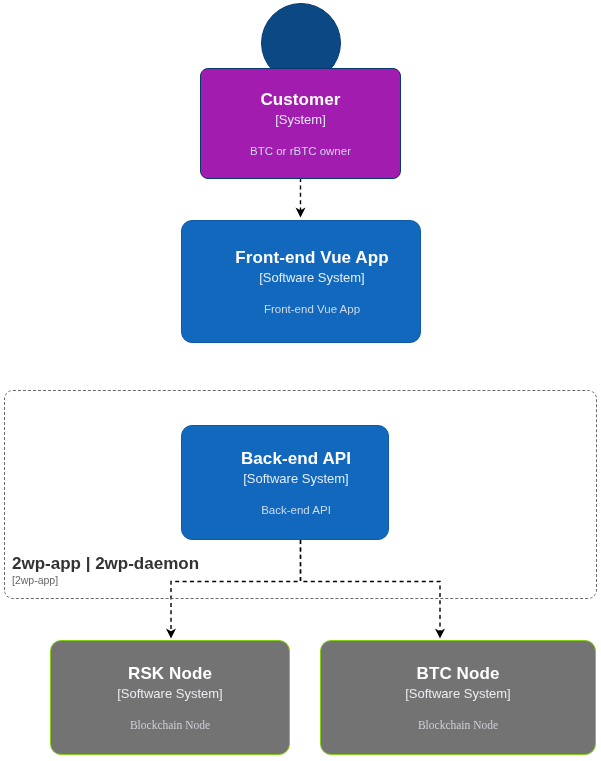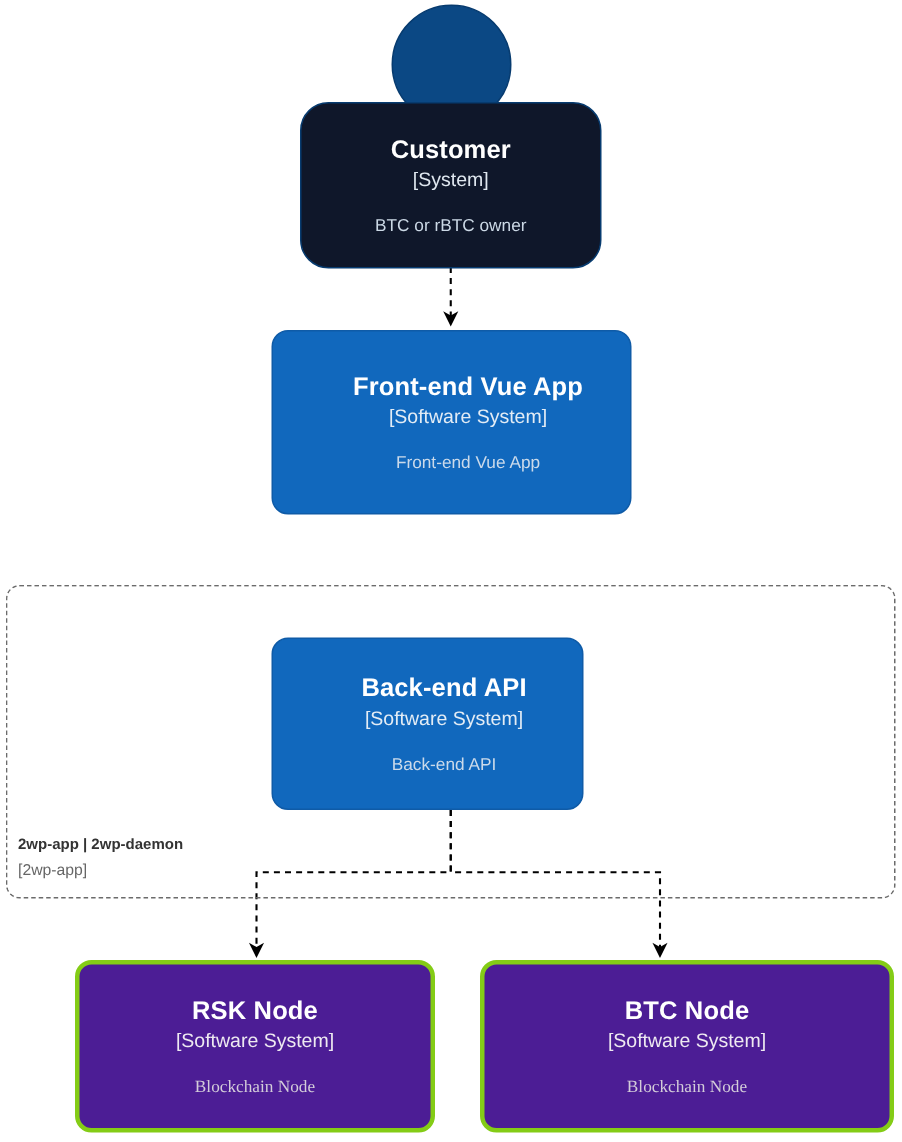--- a/index.html
+++ b/index.html
@@ -43,23 +43,23 @@
     margin-top: 1px;
   }
   .node .n-desc {
     font-size: 11.5px;
     line-height: 15px;
     margin-top: 16px;
   }
 
   
   .person-body {
-    background: #0f172a;
+    background: #a21caf;
     border: 1px solid #073b6f;
-    border-radius: 19px;
+    border-radius: 8px;
     color: #ffffff;
   }
   .person-body .n-type { color: #dfe7ef; }
   .person-body .n-desc { color: #ccd9e6; }
   .person-head {
     position: absolute;
     background: #0b4884;
     border: 1px solid #073b6f;
     border-radius: 50%;
     box-sizing: border-box;
@@ -71,43 +71,43 @@
     border: 1px solid #0f5ba7;
     border-radius: 11px;
     color: #ffffff;
     padding-left: 32px;
   }
   .sys .n-type { color: #e3ecf5; }
   .sys .n-desc { color: #cbdaea; }
 
   
   .ext {
-    background: #4c1d95;
-    border: 3px solid #84cc16;
+    background: #737373;
+    border: 1px solid #84cc16;
     border-radius: 11px;
     color: #ffffff;
     text-align: center;
   }
   .ext .n-type { color: #eeeaf1; }
   .ext .n-desc { color: #d3ccd9; font-family: Liberation Serif, serif; }
 
   
   .boundary {
     position: absolute;
     box-sizing: border-box;
     border: 1.6px dashed #6b6b6b;
     border-radius: 9px;
     background: transparent;
   }
   .boundary-label {
     position: absolute;
     color: #444444;
   }
   .boundary-label .b-name {
-    font-size: 10px;
+    font-size: 17px;
     font-weight: bold;
     line-height: 19px;
     color: #333333;
     white-space: nowrap;
   }
   .boundary-label .b-type {
     font-size: 10.5px;
     line-height: 14px;
     color: #666666;
     white-space: nowrap;

